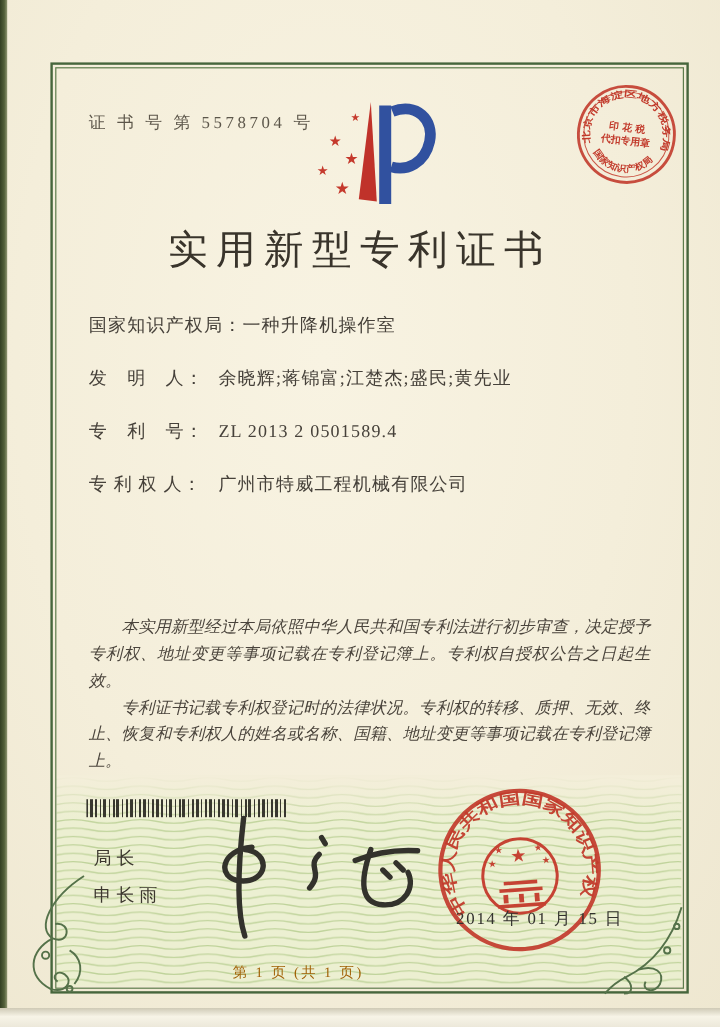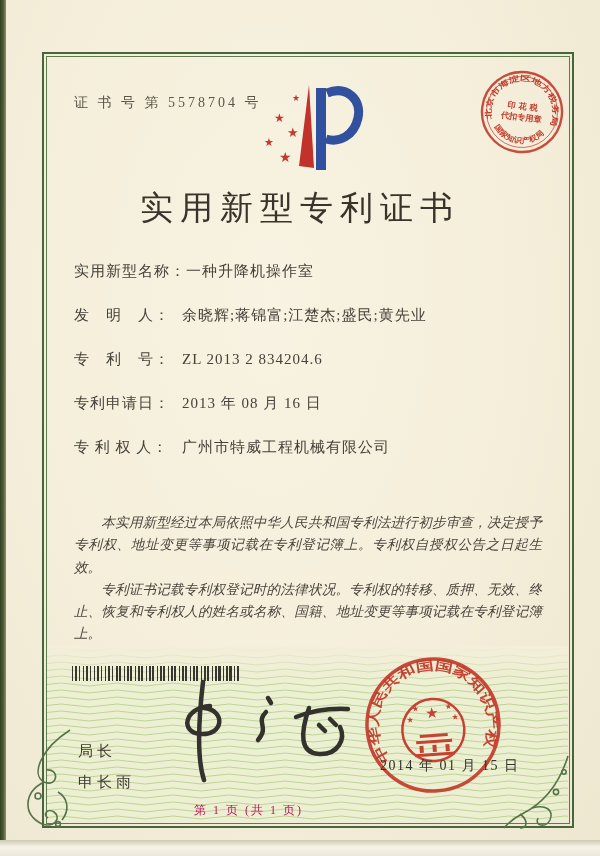--- a/index.html
+++ b/index.html
@@ -27,29 +27,29 @@
     font-size:33px;letter-spacing:7px;color:#39342b;font-weight:500;z-index:2;}
   .fields{position:absolute;left:74px;top:262px;z-index:2;}
   .field-row{height:44px;font-size:15px;letter-spacing:1px;color:#46413a;white-space:nowrap;}
   .field-row .lbl{display:inline-block;min-width:108px;}
   .paras{position:absolute;left:74px;top:512px;width:468px;z-index:2;
     font-size:13.6px;line-height:1.64;text-align:justify;color:#4a443c;font-style:italic;}
   .paras p{margin:0;text-indent:2em;}
   .barcode{position:absolute;left:72px;top:666px;width:168px;height:15px;z-index:2;
     background:repeating-linear-gradient(90deg,#38372f 0 1.5px,transparent 1.5px 3px,
       #38372f 3px 5.5px,transparent 5.5px 7.5px,#38372f 7.5px 8.5px,transparent 8.5px 11px);}
-  .signer{position:absolute;left:78px;top:706px;z-index:2;font-size:15px;letter-spacing:4px;color:#3c372e;margin-top:36px;}
+  .signer{position:absolute;left:78px;top:706px;z-index:2;font-size:15px;letter-spacing:4px;color:#3c372e;}
   .signer div{margin-bottom:12px;}
   .signature{position:absolute;left:168px;top:676px;z-index:3;}
   .office-seal{position:absolute;left:358px;top:650px;z-index:3;transform:rotate(-4deg);}
   .seal-date{position:absolute;left:380px;top:757px;z-index:4;font-size:14px;
     letter-spacing:1.5px;color:#33322e;}
   .tax-seal{position:absolute;left:472px;top:62px;z-index:3;transform:rotate(7deg);}
   .footer{position:absolute;left:0;width:497px;top:802px;text-align:center;
-    font-size:12px;letter-spacing:2px;color:#be185d;z-index:6;}
+    font-size:12px;letter-spacing:2px;color:#a16207;z-index:6;}
   .orn-bl{position:absolute;left:14px;top:726px;z-index:6;}
   .orn-br{position:absolute;left:502px;top:752px;z-index:6;}
   svg text{font-family:"DejaVu Sans","Liberation Sans",sans-serif;}
   .seal-text{font-weight:bold;}
 </style>
 </head>
 <body>
 
 <div class="edge-left"></div>
 <div class="edge-bottom"></div>
@@ -79,30 +79,27 @@
   <text x="36" y="82" font-size="14" fill="#c5392c">★</text>
   <path d="M66,5 L71,88 L56,86 Z" fill="#c0322a"></path>
   <path d="M73,8 L83,8 L83,90 L73,90 Z" fill="#31519f"></path>
   <path d="M84,13 C104,5 119,20 115,38 C111,56 96,63 83,59" fill="none" stroke="#31519f" stroke-width="9"></path>
 </svg>
 
 <div class="title">实用新型专利证书</div>
 
 <div class="fields">
   <div class="field-row">
-    <span class="lbl">实用新型名称：</span><span>一种升降机操作室</span>
+    <span class="lbl">国家知识产权局：</span><span>一种升降机操作室</span>
   </div>
   <div class="field-row">
     <span class="lbl">发　明　人：</span><span>余晓辉;蒋锦富;江楚杰;盛民;黄先业</span>
   </div>
   <div class="field-row">
-    <span class="lbl">专　利　号：</span><span>ZL 2013 2 834204.6</span>
-  </div>
-  <div class="field-row">
-    <span class="lbl">专利申请日：</span><span>2013 年 08 月 16 日</span>
+    <span class="lbl">专　利　号：</span><span>ZL 2013 2 0501589.4</span>
   </div>
   <div class="field-row">
     <span class="lbl">专 利 权 人：</span><span>广州市特威工程机械有限公司</span>
   </div>
 </div>
 
 <div class="paras">
   <p>本实用新型经过本局依照中华人民共和国专利法进行初步审查，决定授予专利权、地址变更等事项记载在专利登记簿上。专利权自授权公告之日起生效。</p>
   <p>专利证书记载专利权登记时的法律状况。专利权的转移、质押、无效、终止、恢复和专利权人的姓名或名称、国籍、地址变更等事项记载在专利登记簿上。</p>
 </div>

